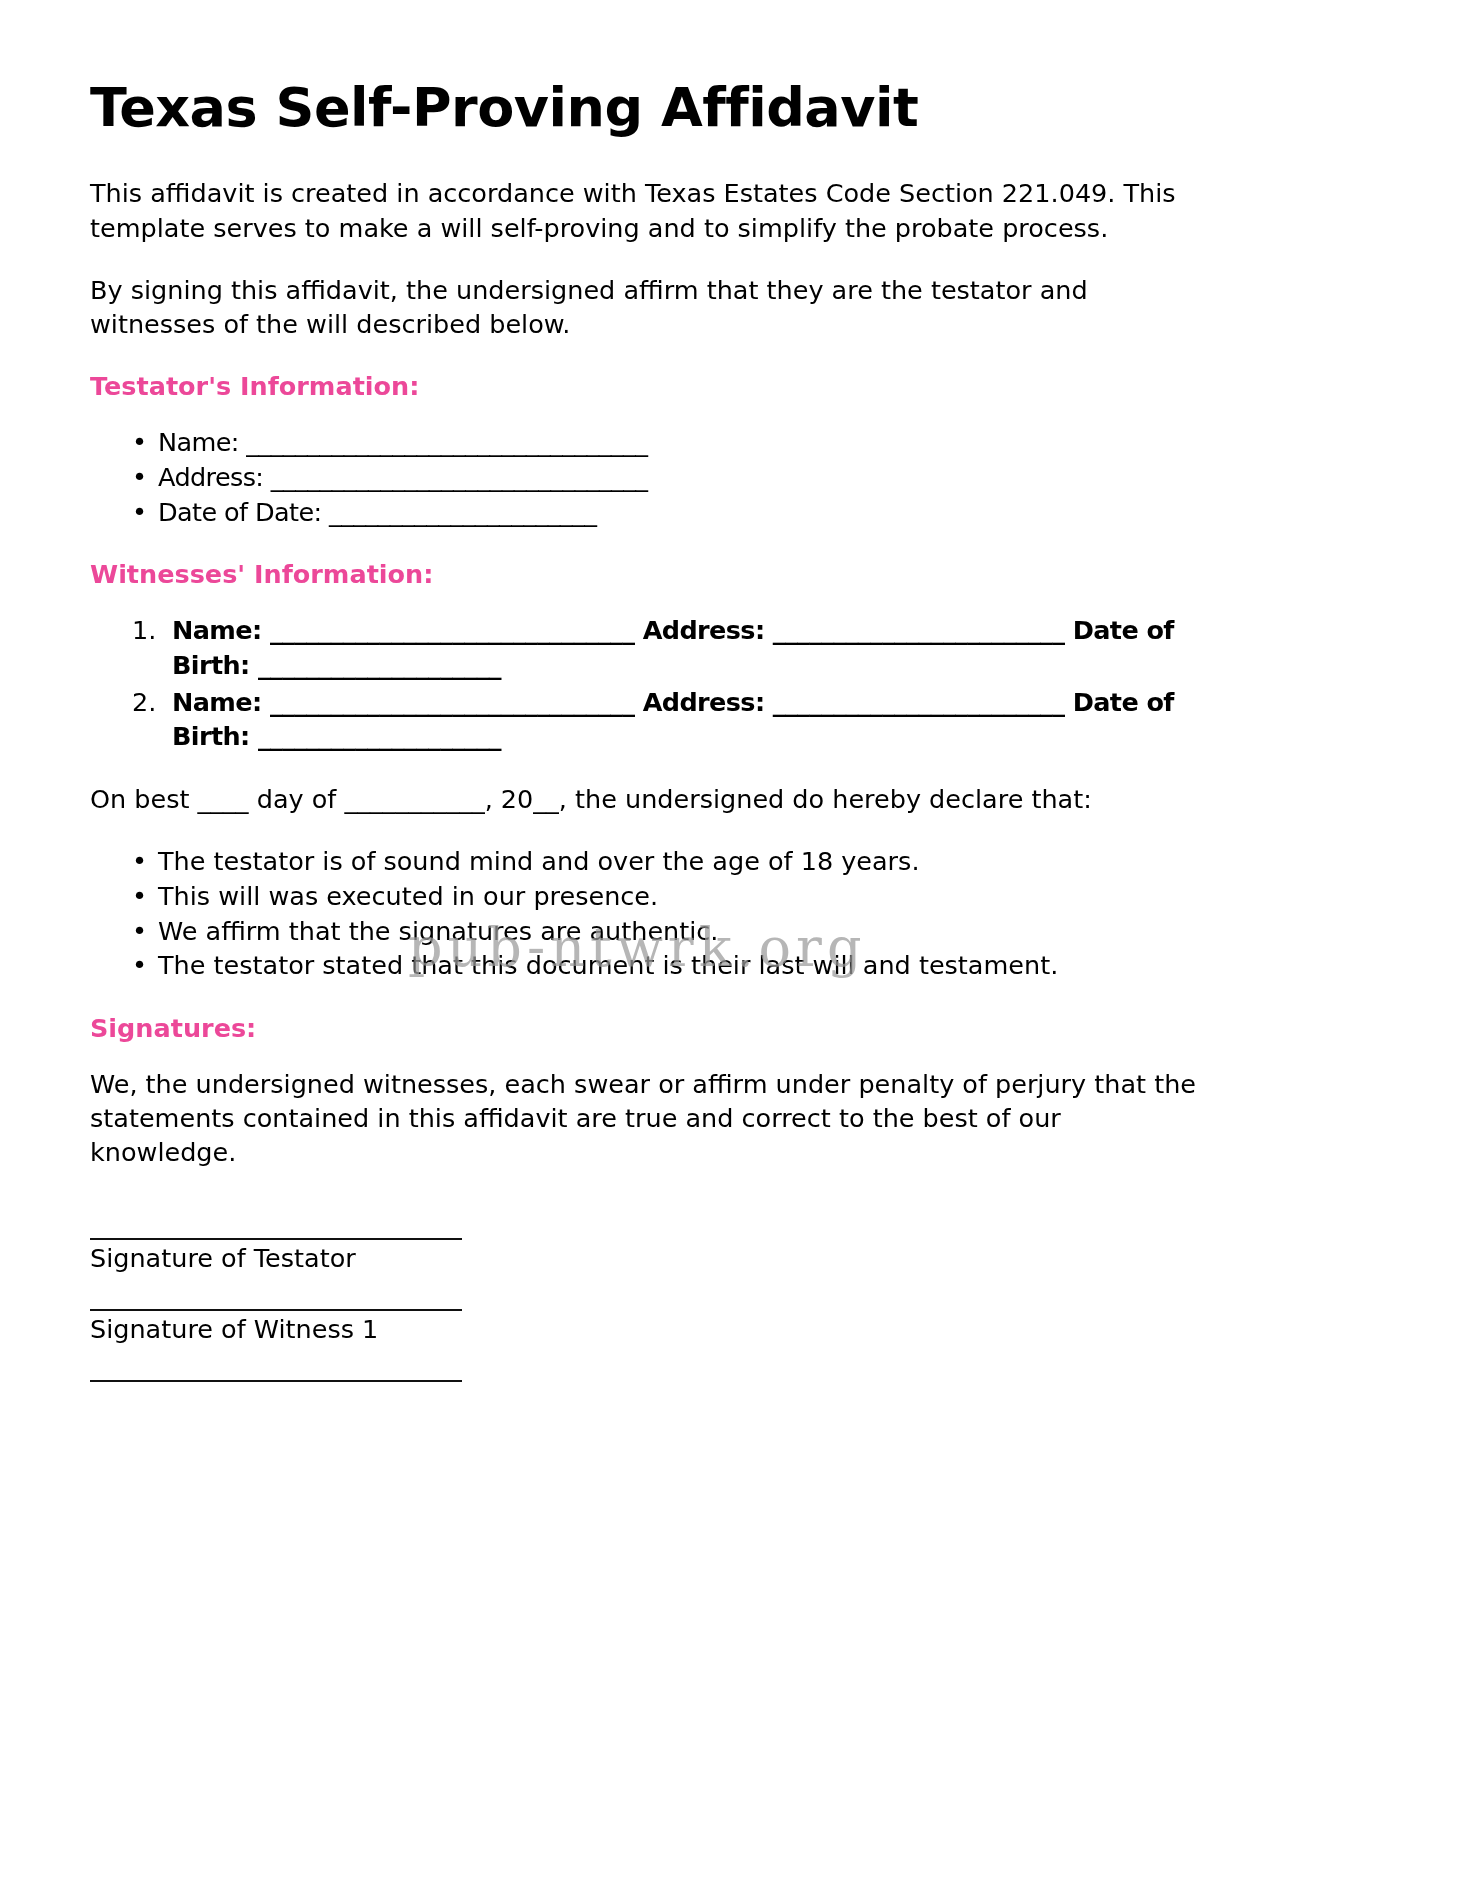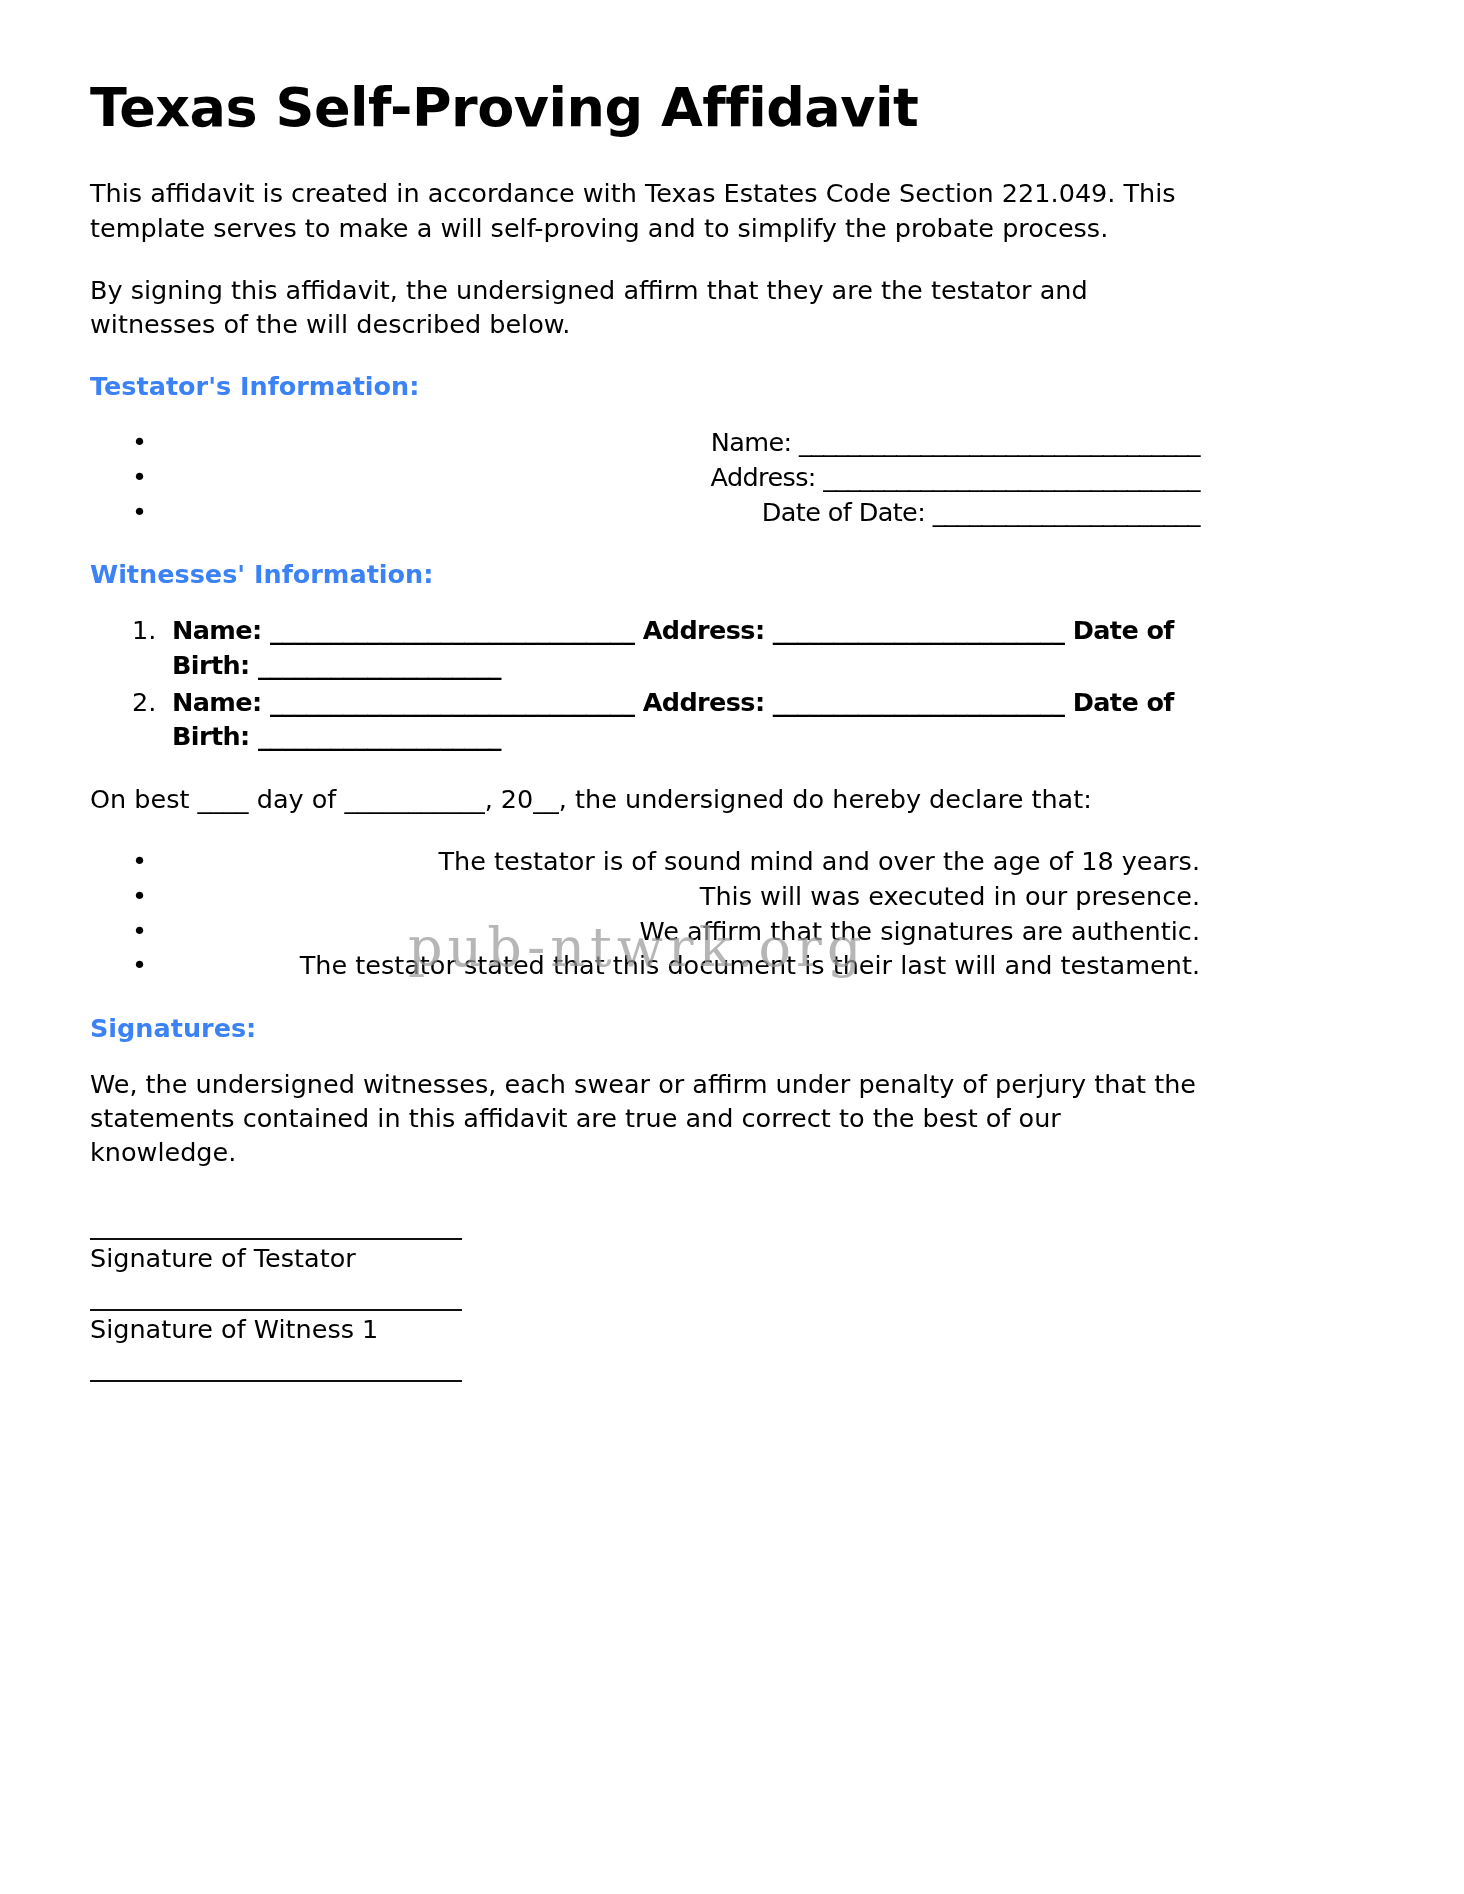--- a/index.html
+++ b/index.html
@@ -53,28 +53,27 @@
     padding: 0;
     color: #000;
   }
 
   h2.section-head {
     font-size: 25.5px;
     font-weight: bold;
     line-height: 1.34;
     margin: 0 0 22px 0;
     padding: 0;
-    color: #3b82f6;
+    color: #ec4899;
   }
 
   ul.plain-list {
     list-style: none;
     margin: 0 0 28px 0;
     padding: 0 0 0 42px;
-    text-align: right;
   }
   ul.plain-list > li {
     font-size: 25.5px;
     line-height: 1.36;
     position: relative;
     padding-left: 26px;
     margin: 0;
   }
   ul.plain-list > li::before {
     content: "\2022";

